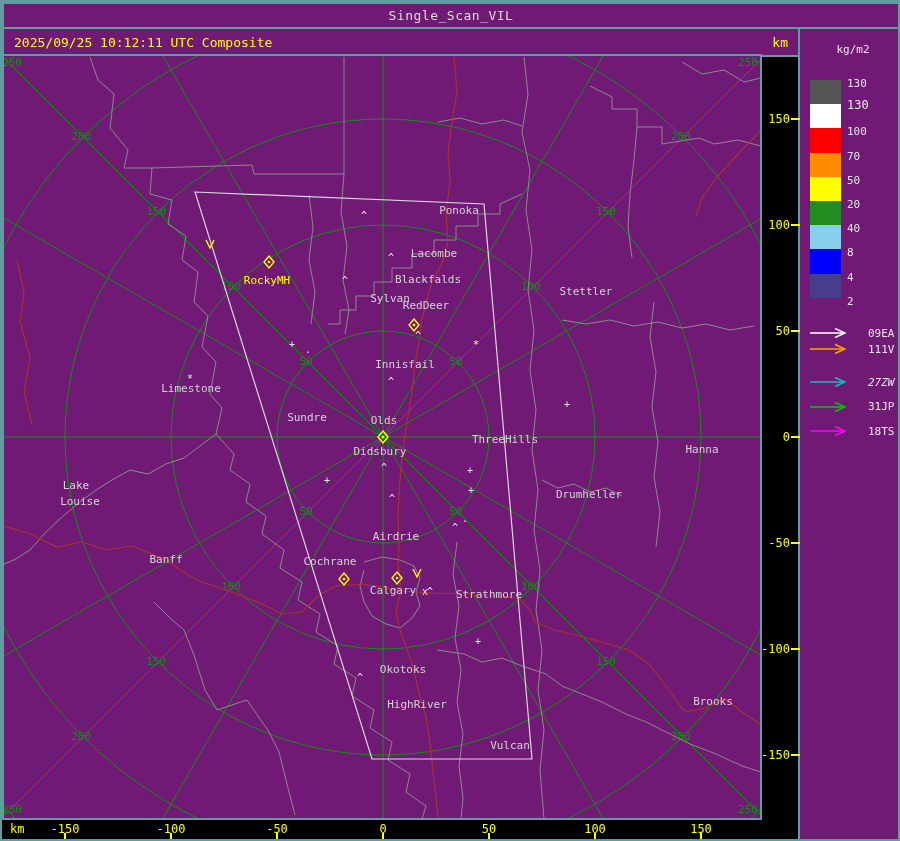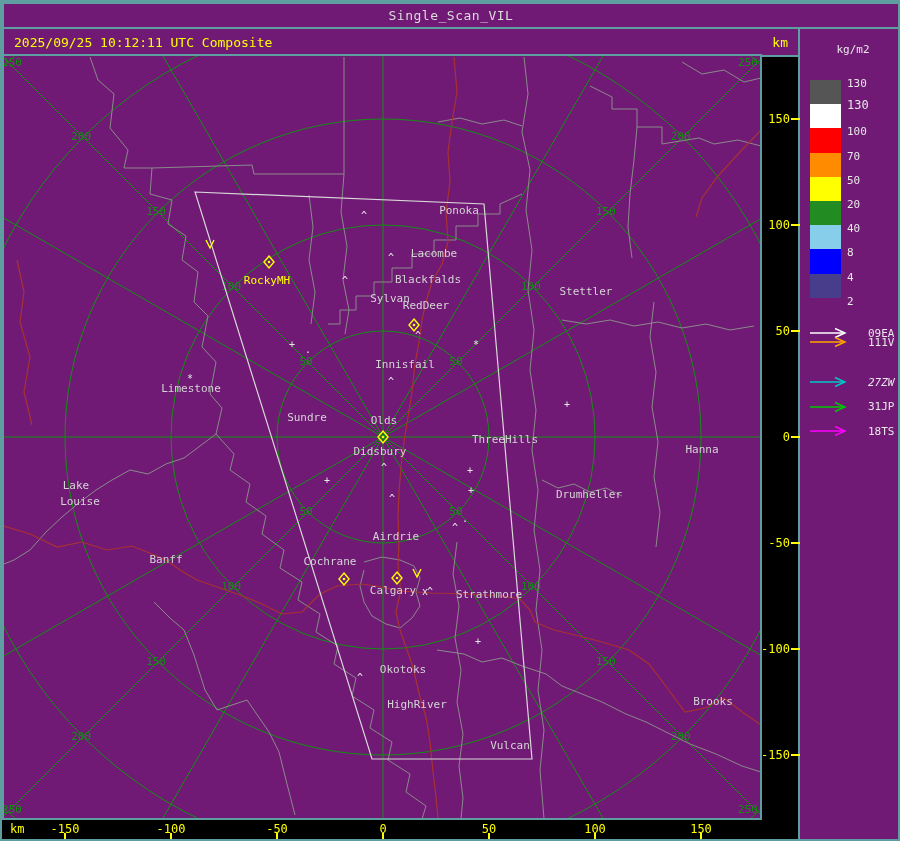--- a/index.html
+++ b/index.html
@@ -194,21 +194,21 @@
         <div style="position: absolute; left: 47px; top: 265.8px; width: 40px; color: rgb(232, 232, 232); font-size: 11px;">2</div>
       </div>
     <div id="legend-sites">
         <div class="arrow-row" style="top: 297px;">
           <svg viewBox="0 0 44 12">
             <polyline points="2,6 36,6" stroke="#ffffff" stroke-width="1.4" fill="none"></polyline>
             <polyline points="27,1.5 37,6 27,10.5" stroke="#ffffff" stroke-width="1.4" fill="none"></polyline>
           </svg>
           <span class="al">09EA</span>
         </div>
-        <div class="arrow-row" style="top: 306px;">
+        <div class="arrow-row" style="top: 313px;">
           <svg viewBox="0 0 44 12">
             <polyline points="2,6 36,6" stroke="#ffa500" stroke-width="1.4" fill="none"></polyline>
             <polyline points="27,1.5 37,6 27,10.5" stroke="#ffa500" stroke-width="1.4" fill="none"></polyline>
           </svg>
           <span class="al">111V</span>
         </div>
         <div class="arrow-row" style="top: 346.2px; font-style: italic;">
           <svg viewBox="0 0 44 12">
             <polyline points="2,6 36,6" stroke="#00c8c8" stroke-width="1.4" fill="none"></polyline>
             <polyline points="27,1.5 37,6 27,10.5" stroke="#00c8c8" stroke-width="1.4" fill="none"></polyline>

